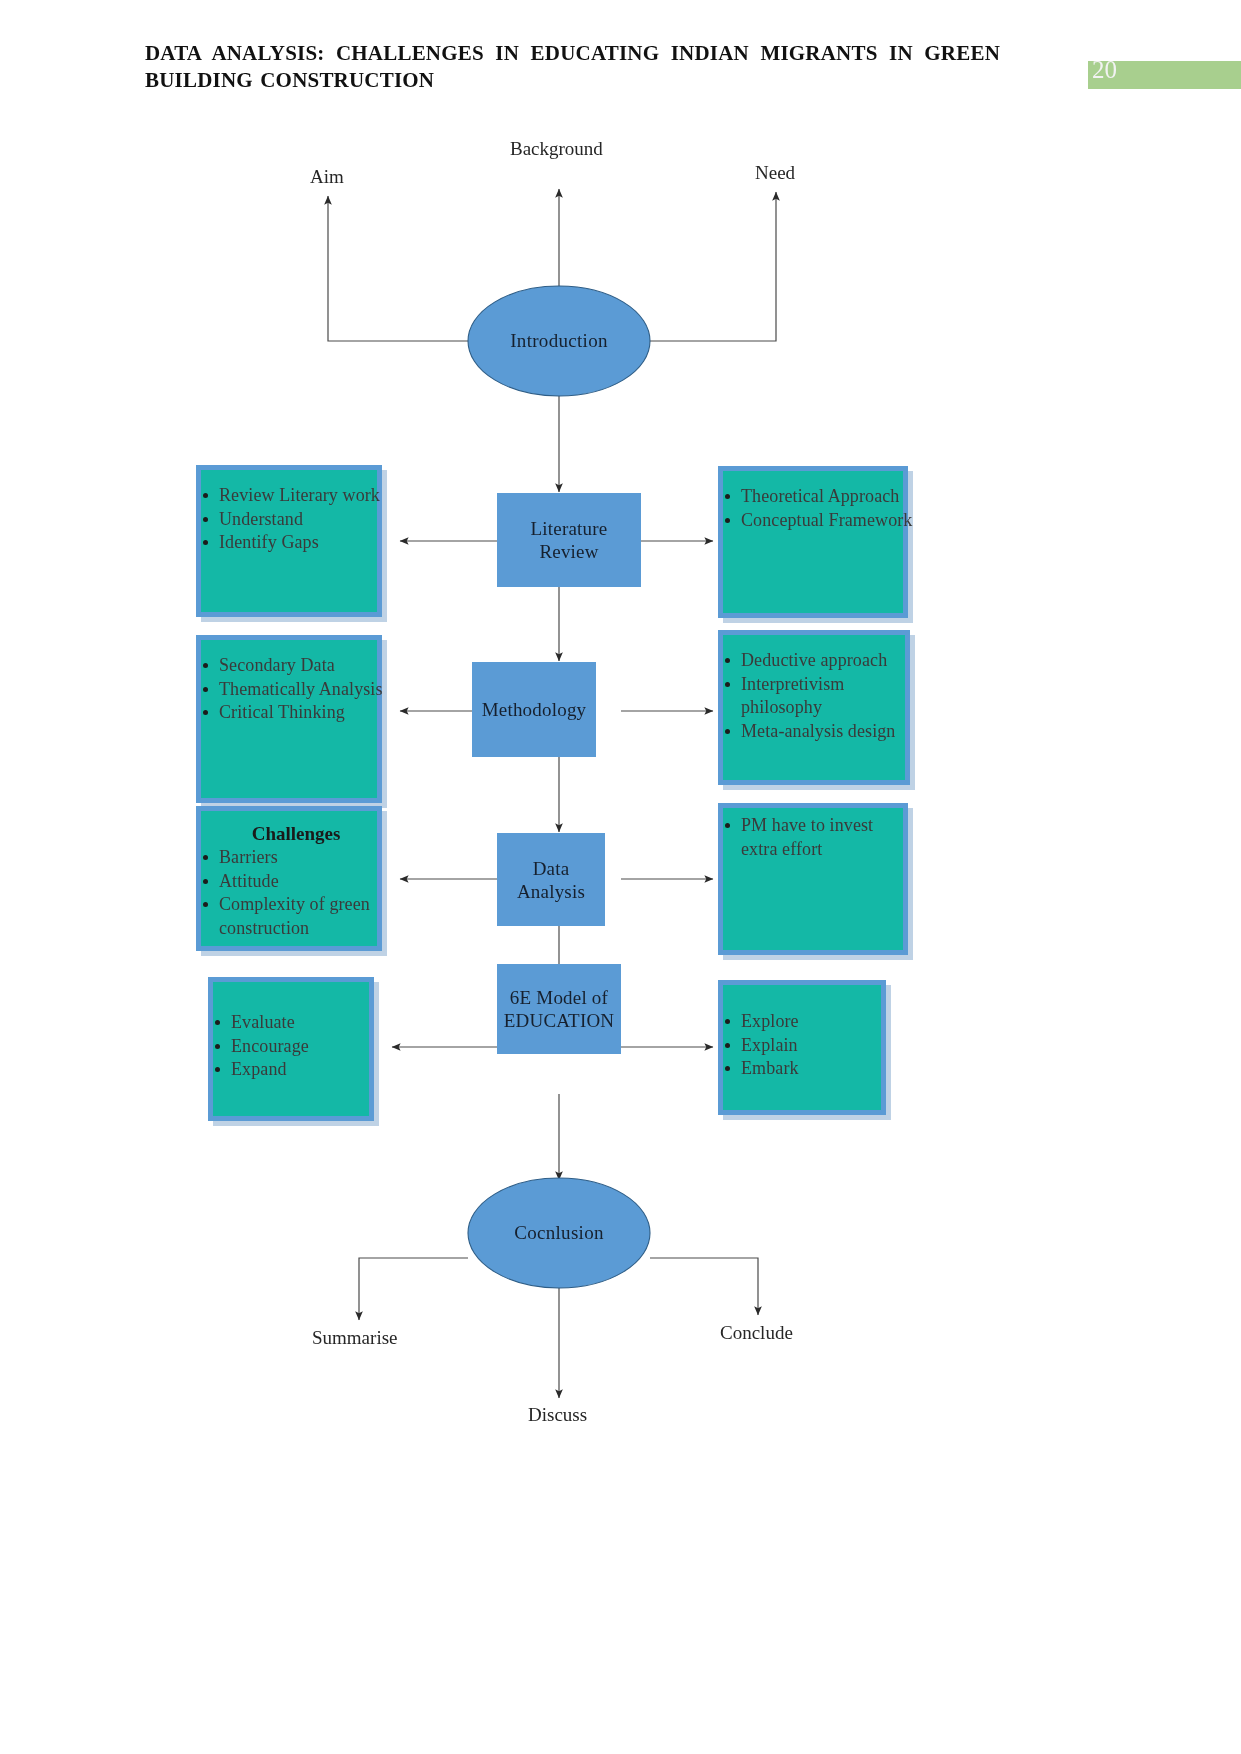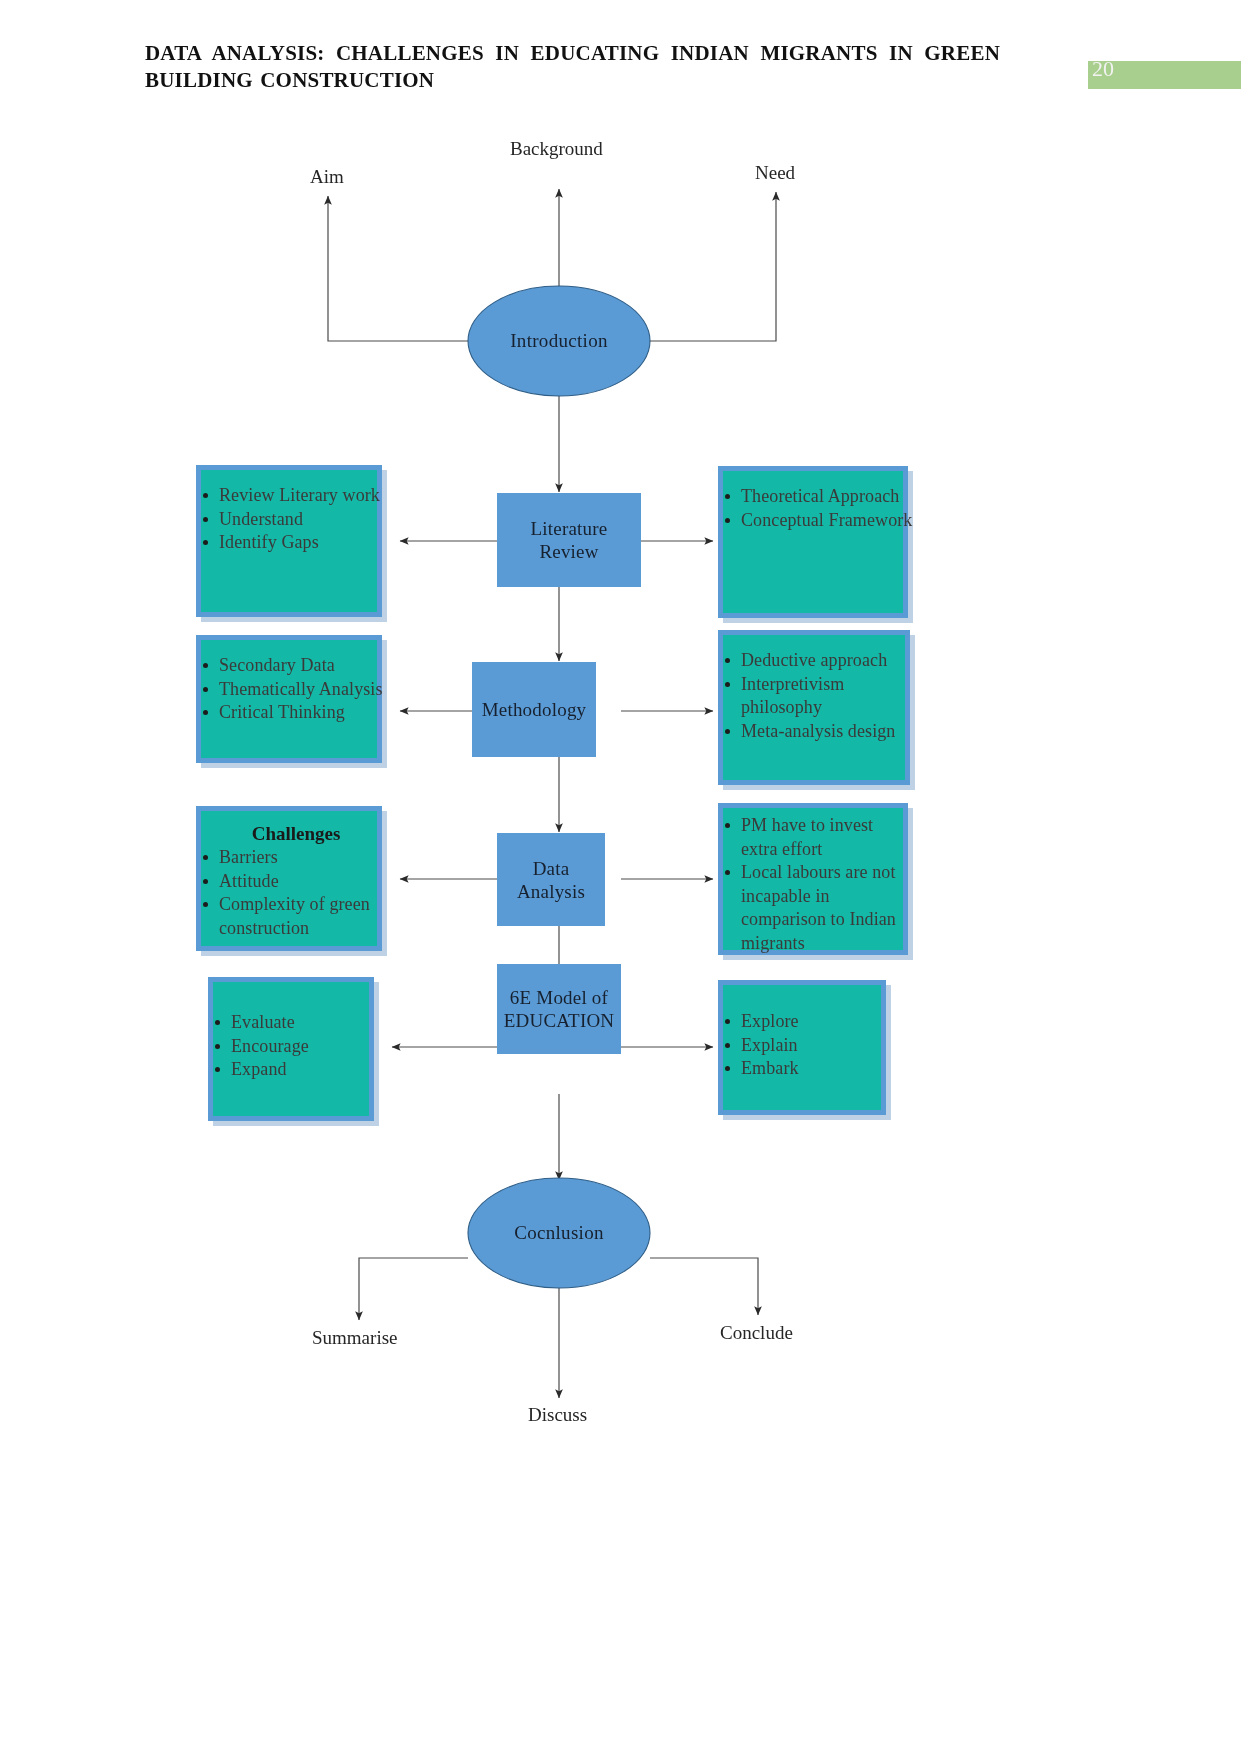--- a/index.html
+++ b/index.html
@@ -31,21 +31,21 @@
   }
   #page-badge {
     position:absolute;
     left:1088px; top:61px;
     width:160px; height:28px;
     background:#a8cf8e;
   }
   #page-badge-num {
     position:absolute;
     left:1092px; top:56px;
-    font-size:22px;
+    font-size:25px;
     color:#f2f2f2;
     font-family:"Liberation Serif", serif;
   }
 
   
   #diagram {
     position:absolute;
     left:0; top:0; width:1241px; height:1754px;
   }
   #diagram-svg { position:absolute; left:0; top:0; }
@@ -232,21 +232,21 @@
 
   <div class="side-box" style="left:718px; top:466px; width:190px; height:152px;">
     <div class="side-box-inner">
       <ul class="side-list">
         <li>Theoretical Approach</li>
         <li>Conceptual Framework</li>
       </ul>
     </div>
   </div>
 
-  <div class="side-box" style="left:196px; top:635px; width:186px; height:128px;">
+  <div class="side-box" style="left:196px; top:635px; width:186px; height:168px;">
     <div class="side-box-inner">
       <ul class="side-list">
         <li>Secondary Data</li>
         <li>Thematically Analysis</li>
         <li>Critical Thinking</li>
       </ul>
     </div>
   </div>
 
   <div class="side-box" style="left:718px; top:630px; width:192px; height:155px;">
@@ -269,21 +269,20 @@
           <li>Complexity of green construction</li>
         </ul>
       </div>
     </div>
   </div>
 
   <div class="side-box" style="left:718px; top:803px; width:190px; height:152px;">
     <div class="side-box-inner">
       <ul class="side-list" style="top:6px;">
         <li>PM have to invest extra effort</li>
-        <li>Local labours are not incapable in comparison to Indian migrants</li>
       </ul>
     </div>
   </div>
 
   <div class="side-box" style="left:208px; top:977px; width:166px; height:144px;">
     <div class="side-box-inner">
       <ul class="side-list" style="top:29px;">
         <li>Evaluate</li>
         <li>Encourage</li>
         <li>Expand</li>

